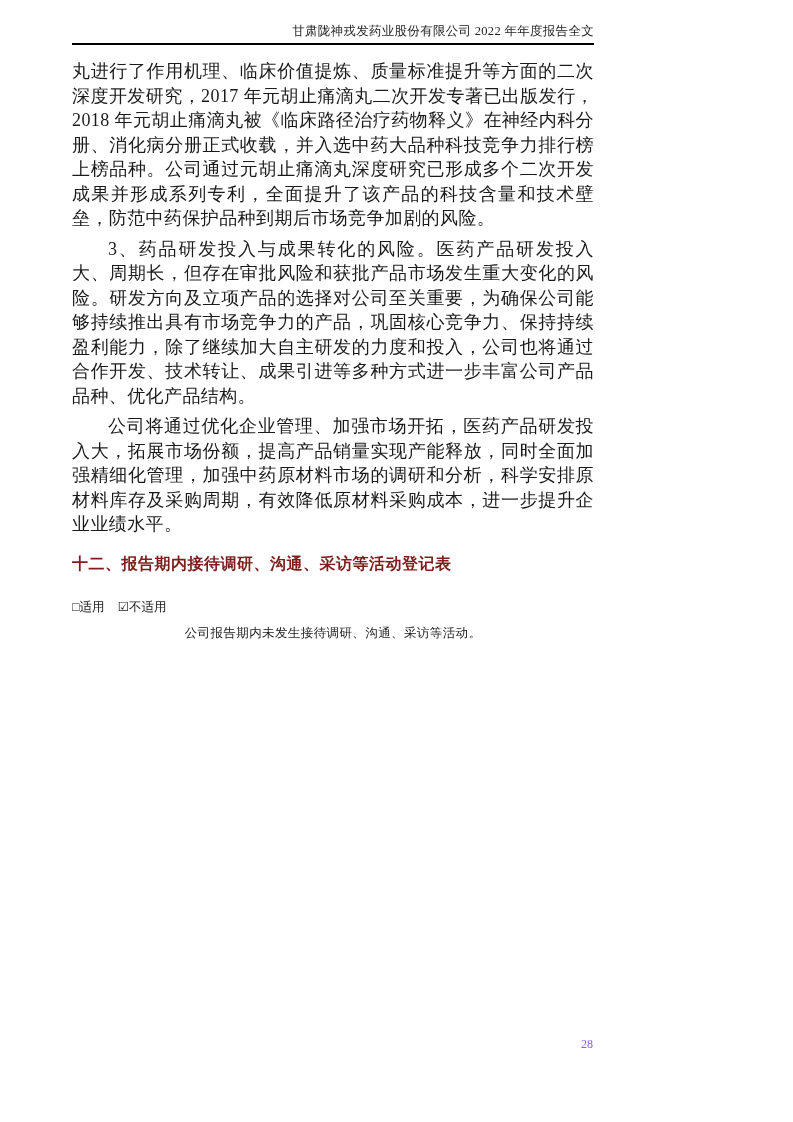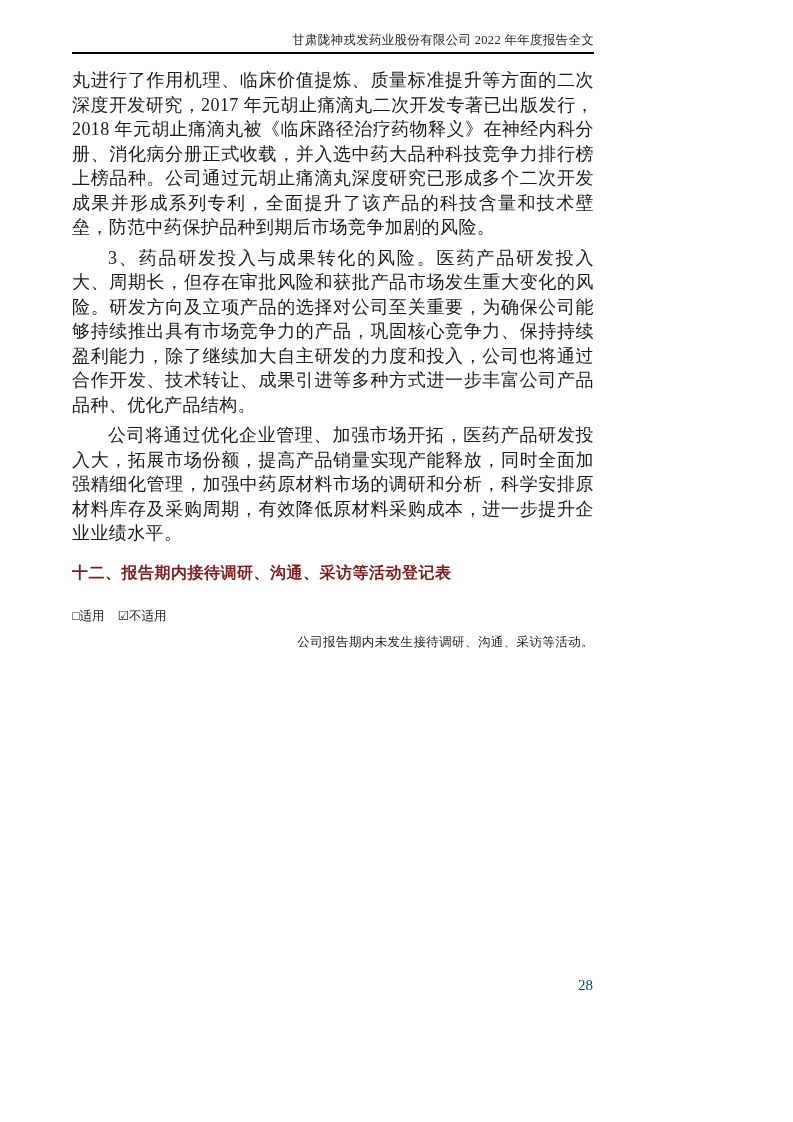--- a/index.html
+++ b/index.html
@@ -6,21 +6,21 @@
     margin: 0;
     padding: 0;
     background: #ffffff;
   }
   .page {
     position: relative;
     width: 666px;
     height: 1122px;
     background: #ffffff;
     box-sizing: border-box;
-    padding: 32px 72px 0 72px;
+    padding: 23px 72px 0 72px;
     font-family: "Liberation Serif", "DejaVu Serif", serif;
     color: #1a1a1a;
     overflow: hidden;
   }
   .header {
     border-bottom: 2px solid #000000;
     padding-bottom: 4px;
   }
   .header-text {
     text-align: right;
@@ -59,31 +59,31 @@
     margin: 0 0 10px 0;
   }
   .check-line .check-item {
     margin-right: 10px;
     margin-top: 12px;
   }
   p.note-line {
     margin: 0;
     font-size: 12.5px;
     line-height: 16px;
-    text-align: right;
+    text-align: center;
     text-indent: 0;
     letter-spacing: 0.4px;
   }
   .page-number {
     position: absolute;
-    top: 977px;
+    top: 1036px;
     right: 73px;
-    font-size: 15px;
+    font-size: 12px;
     line-height: 16px;
-    color: #0c4a6e;
+    color: #8b5cf6;
   }
 </style>
 </head>
 <body>
 
 <div class="page">
 
   <div class="header">
     <div class="header-text">甘肃陇神戎发药业股份有限公司 2022 年年度报告全文</div>
   </div>

